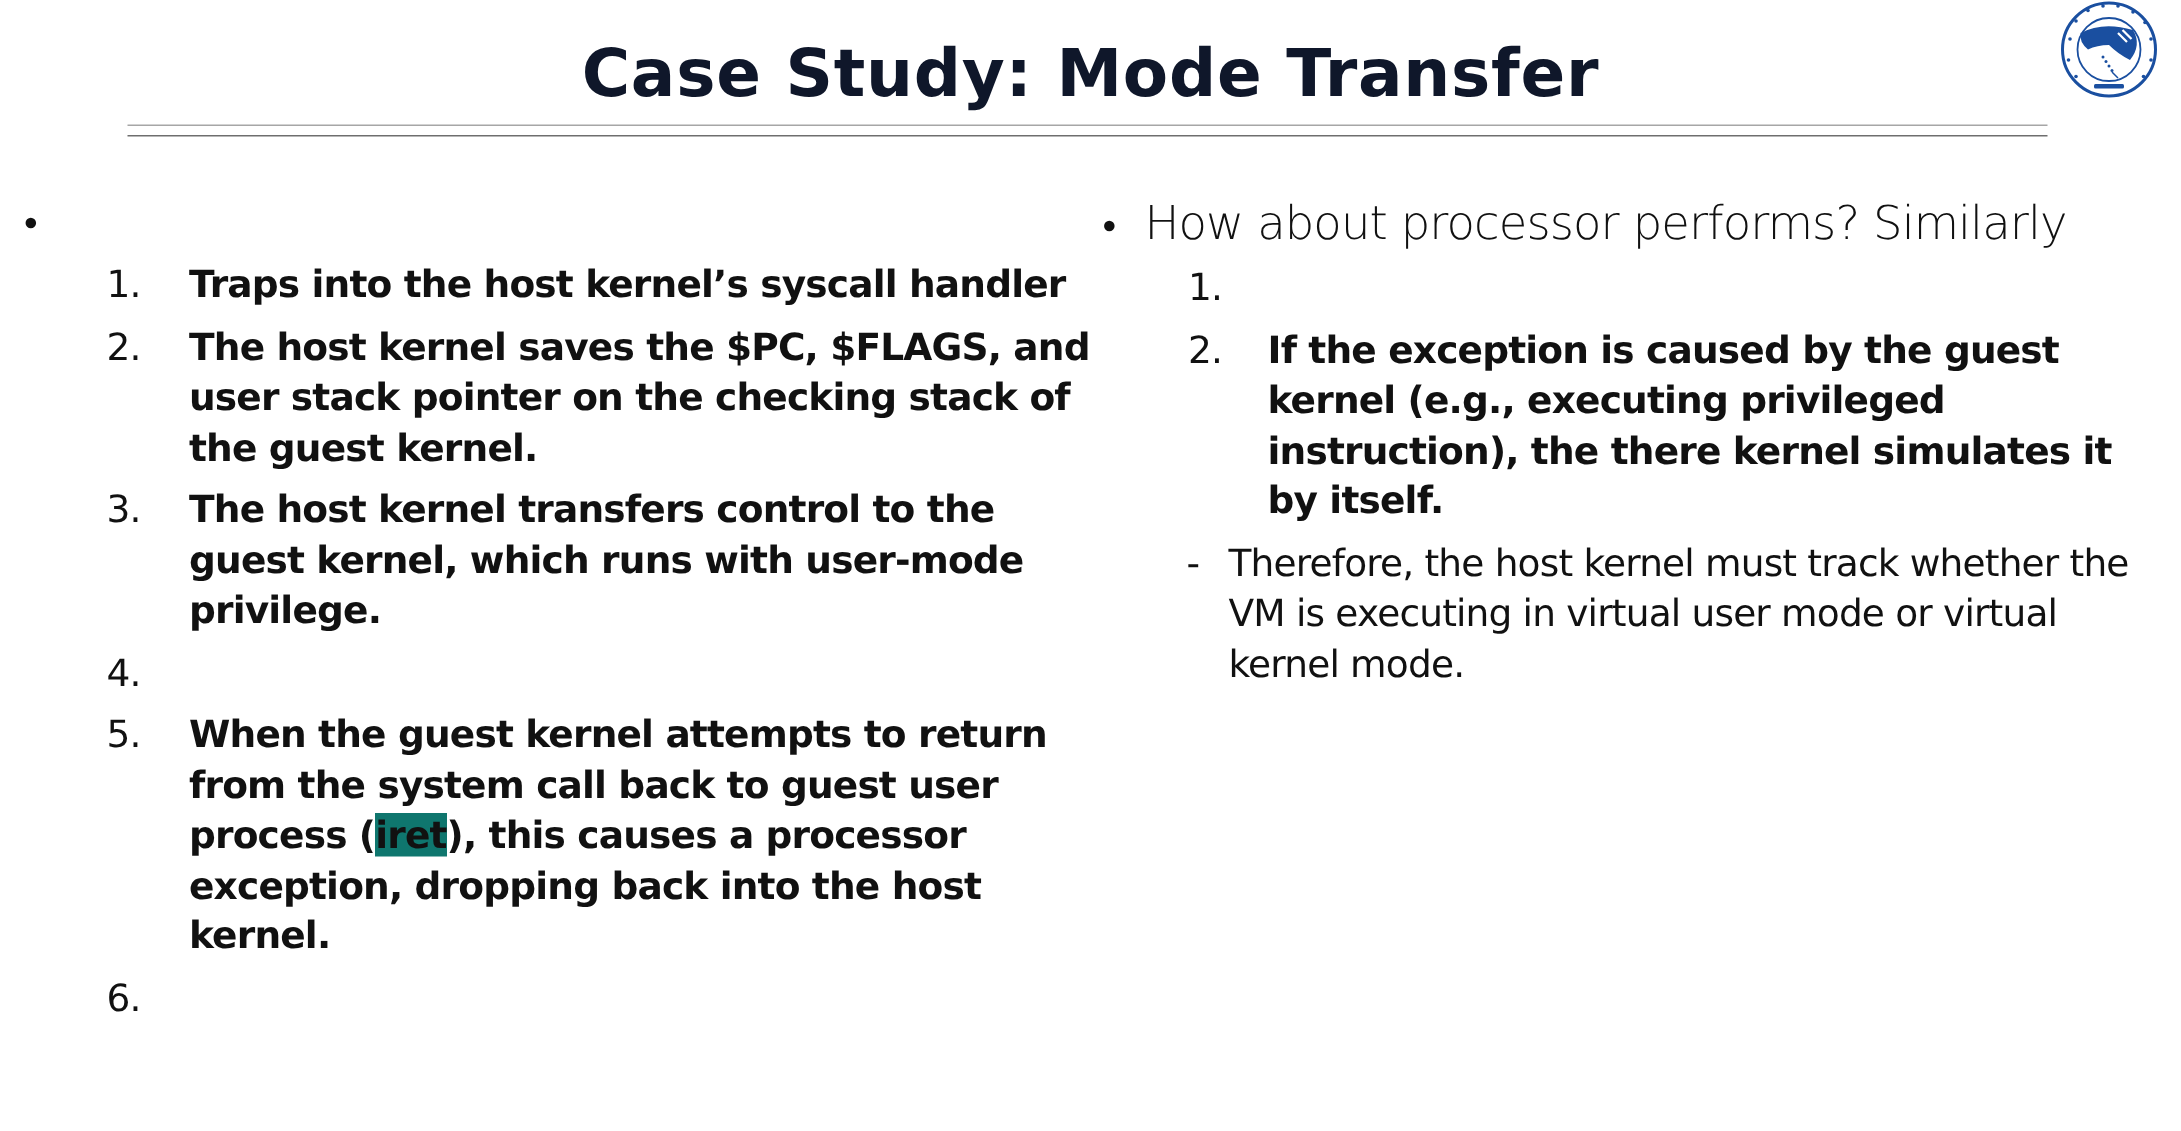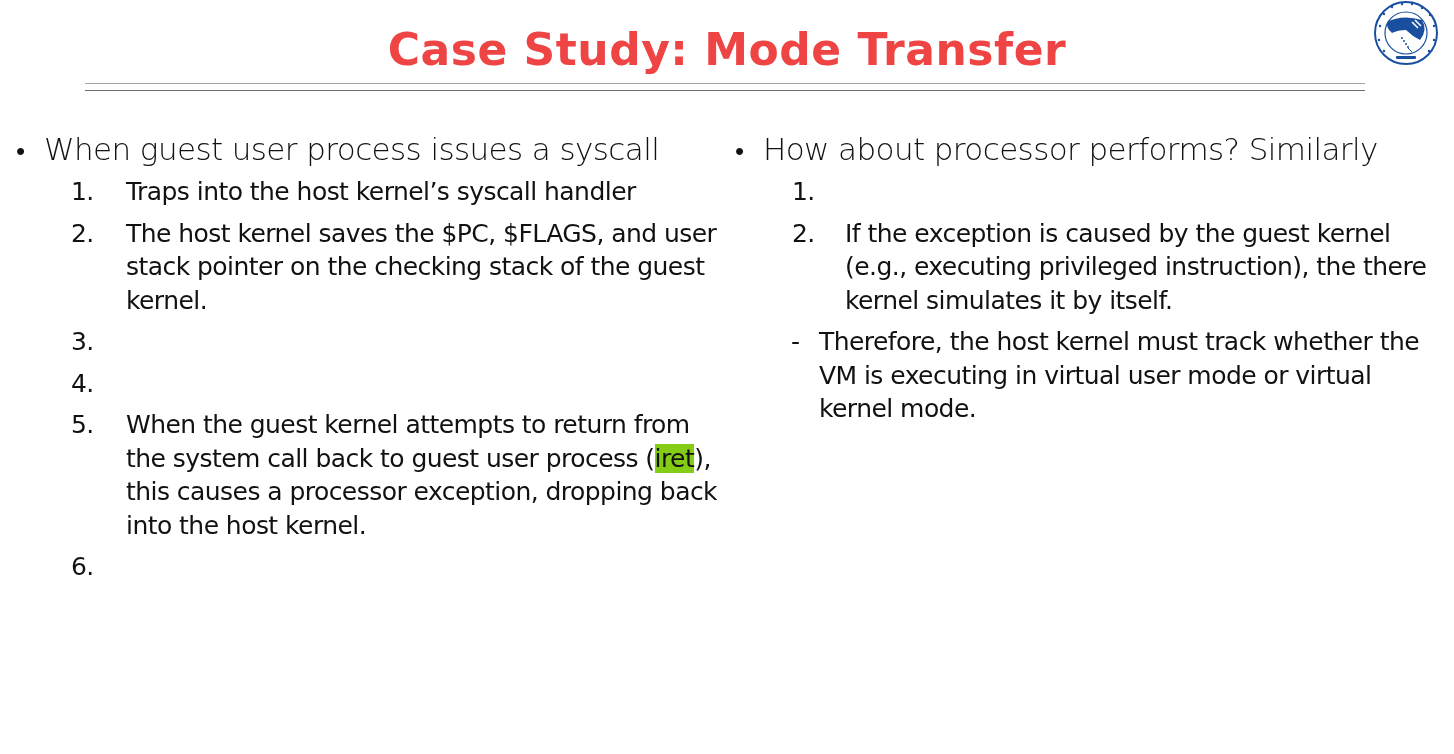--- a/index.html
+++ b/index.html
@@ -19,21 +19,21 @@
     position: absolute;
     left: 0;
     top: 22px;
     width: 1454px;
     text-align: center;
     font-family: "DejaVu Sans", sans-serif;
     font-weight: bold;
     font-size: 44px;
     line-height: 56px;
     letter-spacing: 0.5px;
-    color: #ef4444;
+    color: #0f172a;
   }
   .rule {
     position: absolute;
     left: 85px;
     width: 1280px;
     height: 1px;
   }
   .rule.top { top: 83px; background: #a6a6a6; }
   .rule.bottom { top: 90px; background: #6e6e6e; }
 
@@ -85,23 +85,24 @@
     margin-bottom: 8px;
   }
   .numitem .num {
     flex: 0 0 110px;
     width: 110px;
     box-sizing: border-box;
     padding-left: 55px;
   }
   .numitem .txt {
     flex: 1 1 auto;
+    font-weight: bold;
   }
   .hl {
-    background: #84cc16;
+    background: #0f766e;
   }
   .dashitem {
     display: flex;
     align-items: flex-start;
     font-family: "DejaVu Sans", sans-serif;
     font-size: 25px;
     line-height: 33.5px;
     letter-spacing: -0.55px;
     color: #111;
   }
@@ -146,33 +147,33 @@
           <circle cx="7" cy="40" r="1.2"></circle>
           <circle cx="12" cy="51" r="1.2"></circle>
         <rect x="24" y="56" width="20" height="3" rx="1"></rect>
       </g>
     </svg>
   </div>
 
   <div class="column left">
     <div class="bullet">
       <span class="dot">•</span>
-      <span>When guest user process issues a syscall</span>
     </div>
     <ol class="numlist">
       <li class="numitem">
         <span class="num">1.</span>
         <span class="txt">Traps into the host kernel’s syscall handler</span>
       </li>
       <li class="numitem">
         <span class="num">2.</span>
         <span class="txt">The host kernel saves the $PC, $FLAGS, and user stack pointer on the checking stack of the guest kernel.</span>
       </li>
       <li class="numitem">
         <span class="num">3.</span>
+        <span class="txt">The host kernel transfers control to the guest kernel, which runs with user-mode privilege.</span>
       </li>
       <li class="numitem">
         <span class="num">4.</span>
       </li>
       <li class="numitem">
         <span class="num">5.</span>
         <span class="txt"><span>When the guest kernel attempts to return from the system call back to guest user process (</span><span class="hl">iret</span><span>), this causes a processor exception, dropping back into the host kernel.</span></span>
       </li>
       <li class="numitem">
         <span class="num">6.</span>

